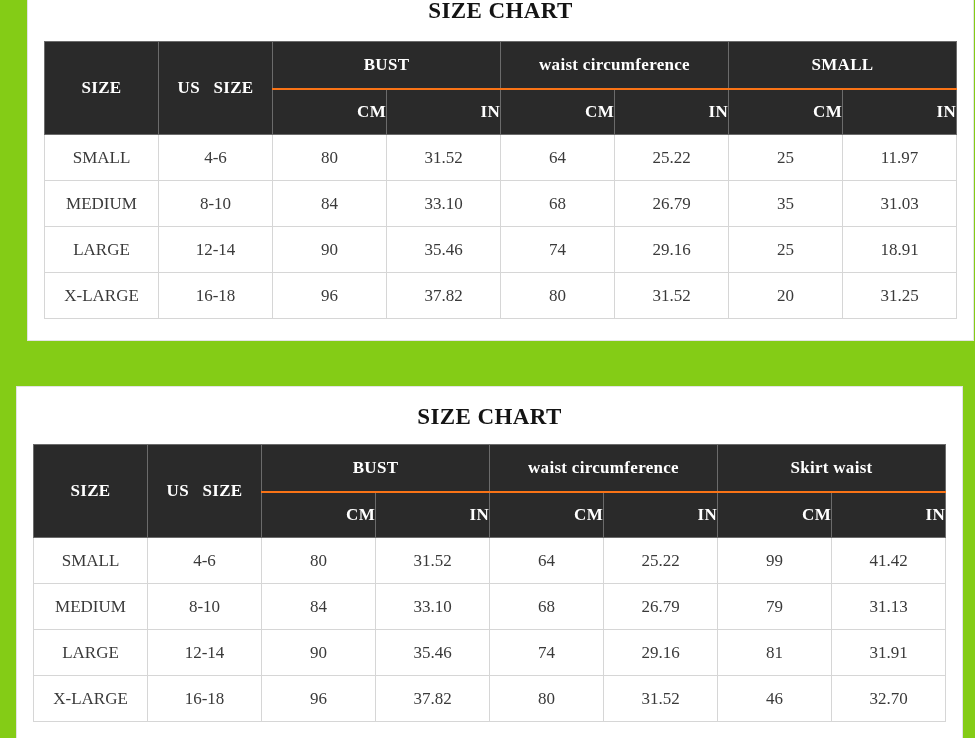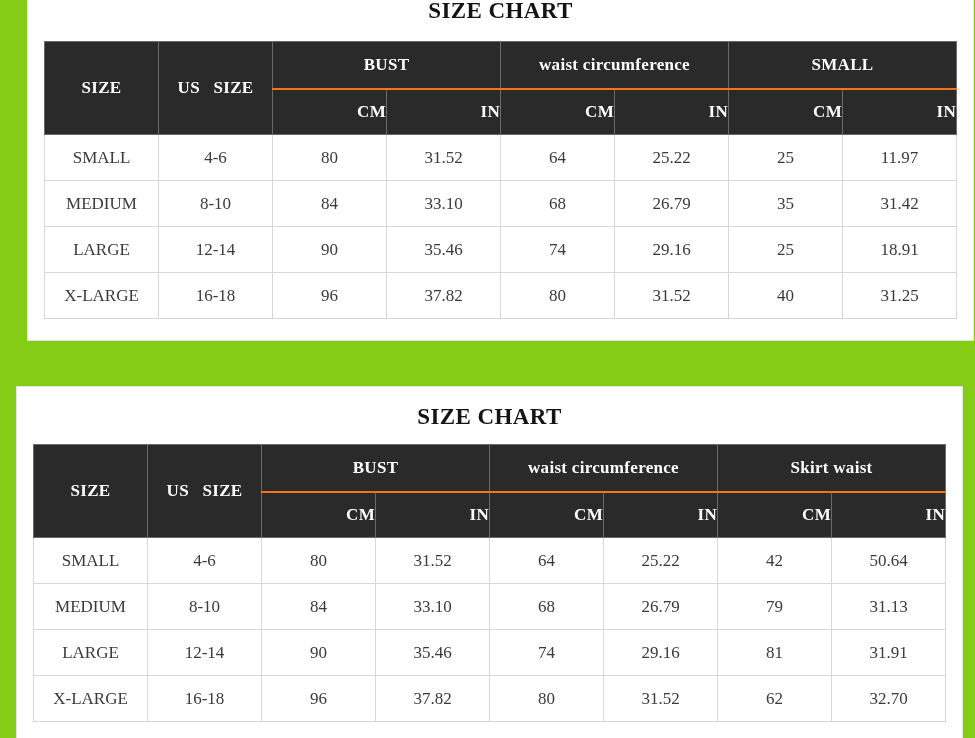--- a/index.html
+++ b/index.html
@@ -115,40 +115,40 @@
           <td>11.97</td>
         </tr>
         <tr>
           <td>MEDIUM</td>
           <td>8-10</td>
           <td>84</td>
           <td>33.10</td>
           <td>68</td>
           <td>26.79</td>
           <td>35</td>
-          <td>31.42</td>
+          <td>31.03</td>
         </tr>
         <tr>
           <td>LARGE</td>
           <td>12-14</td>
           <td>90</td>
           <td>35.46</td>
           <td>74</td>
           <td>29.16</td>
           <td>25</td>
           <td>18.91</td>
         </tr>
         <tr>
           <td>X-LARGE</td>
           <td>16-18</td>
           <td>96</td>
           <td>37.82</td>
           <td>80</td>
           <td>31.52</td>
-          <td>40</td>
+          <td>20</td>
           <td>31.25</td>
         </tr>
       </tbody>
     </table>
   </section>
 
   <section class="card card-bottom">
     <h2 class="card-title">SIZE CHART</h2>
     <table class="size-table">
       <colgroup>
@@ -179,22 +179,22 @@
         </tr>
       </thead>
       <tbody>
         <tr>
           <td>SMALL</td>
           <td>4-6</td>
           <td>80</td>
           <td>31.52</td>
           <td>64</td>
           <td>25.22</td>
-          <td>42</td>
-          <td>50.64</td>
+          <td>99</td>
+          <td>41.42</td>
         </tr>
         <tr>
           <td>MEDIUM</td>
           <td>8-10</td>
           <td>84</td>
           <td>33.10</td>
           <td>68</td>
           <td>26.79</td>
           <td>79</td>
           <td>31.13</td>
@@ -209,20 +209,20 @@
           <td>81</td>
           <td>31.91</td>
         </tr>
         <tr>
           <td>X-LARGE</td>
           <td>16-18</td>
           <td>96</td>
           <td>37.82</td>
           <td>80</td>
           <td>31.52</td>
-          <td>62</td>
+          <td>46</td>
           <td>32.70</td>
         </tr>
       </tbody>
     </table>
   </section>
 
 </div>
 
 </body></html>

